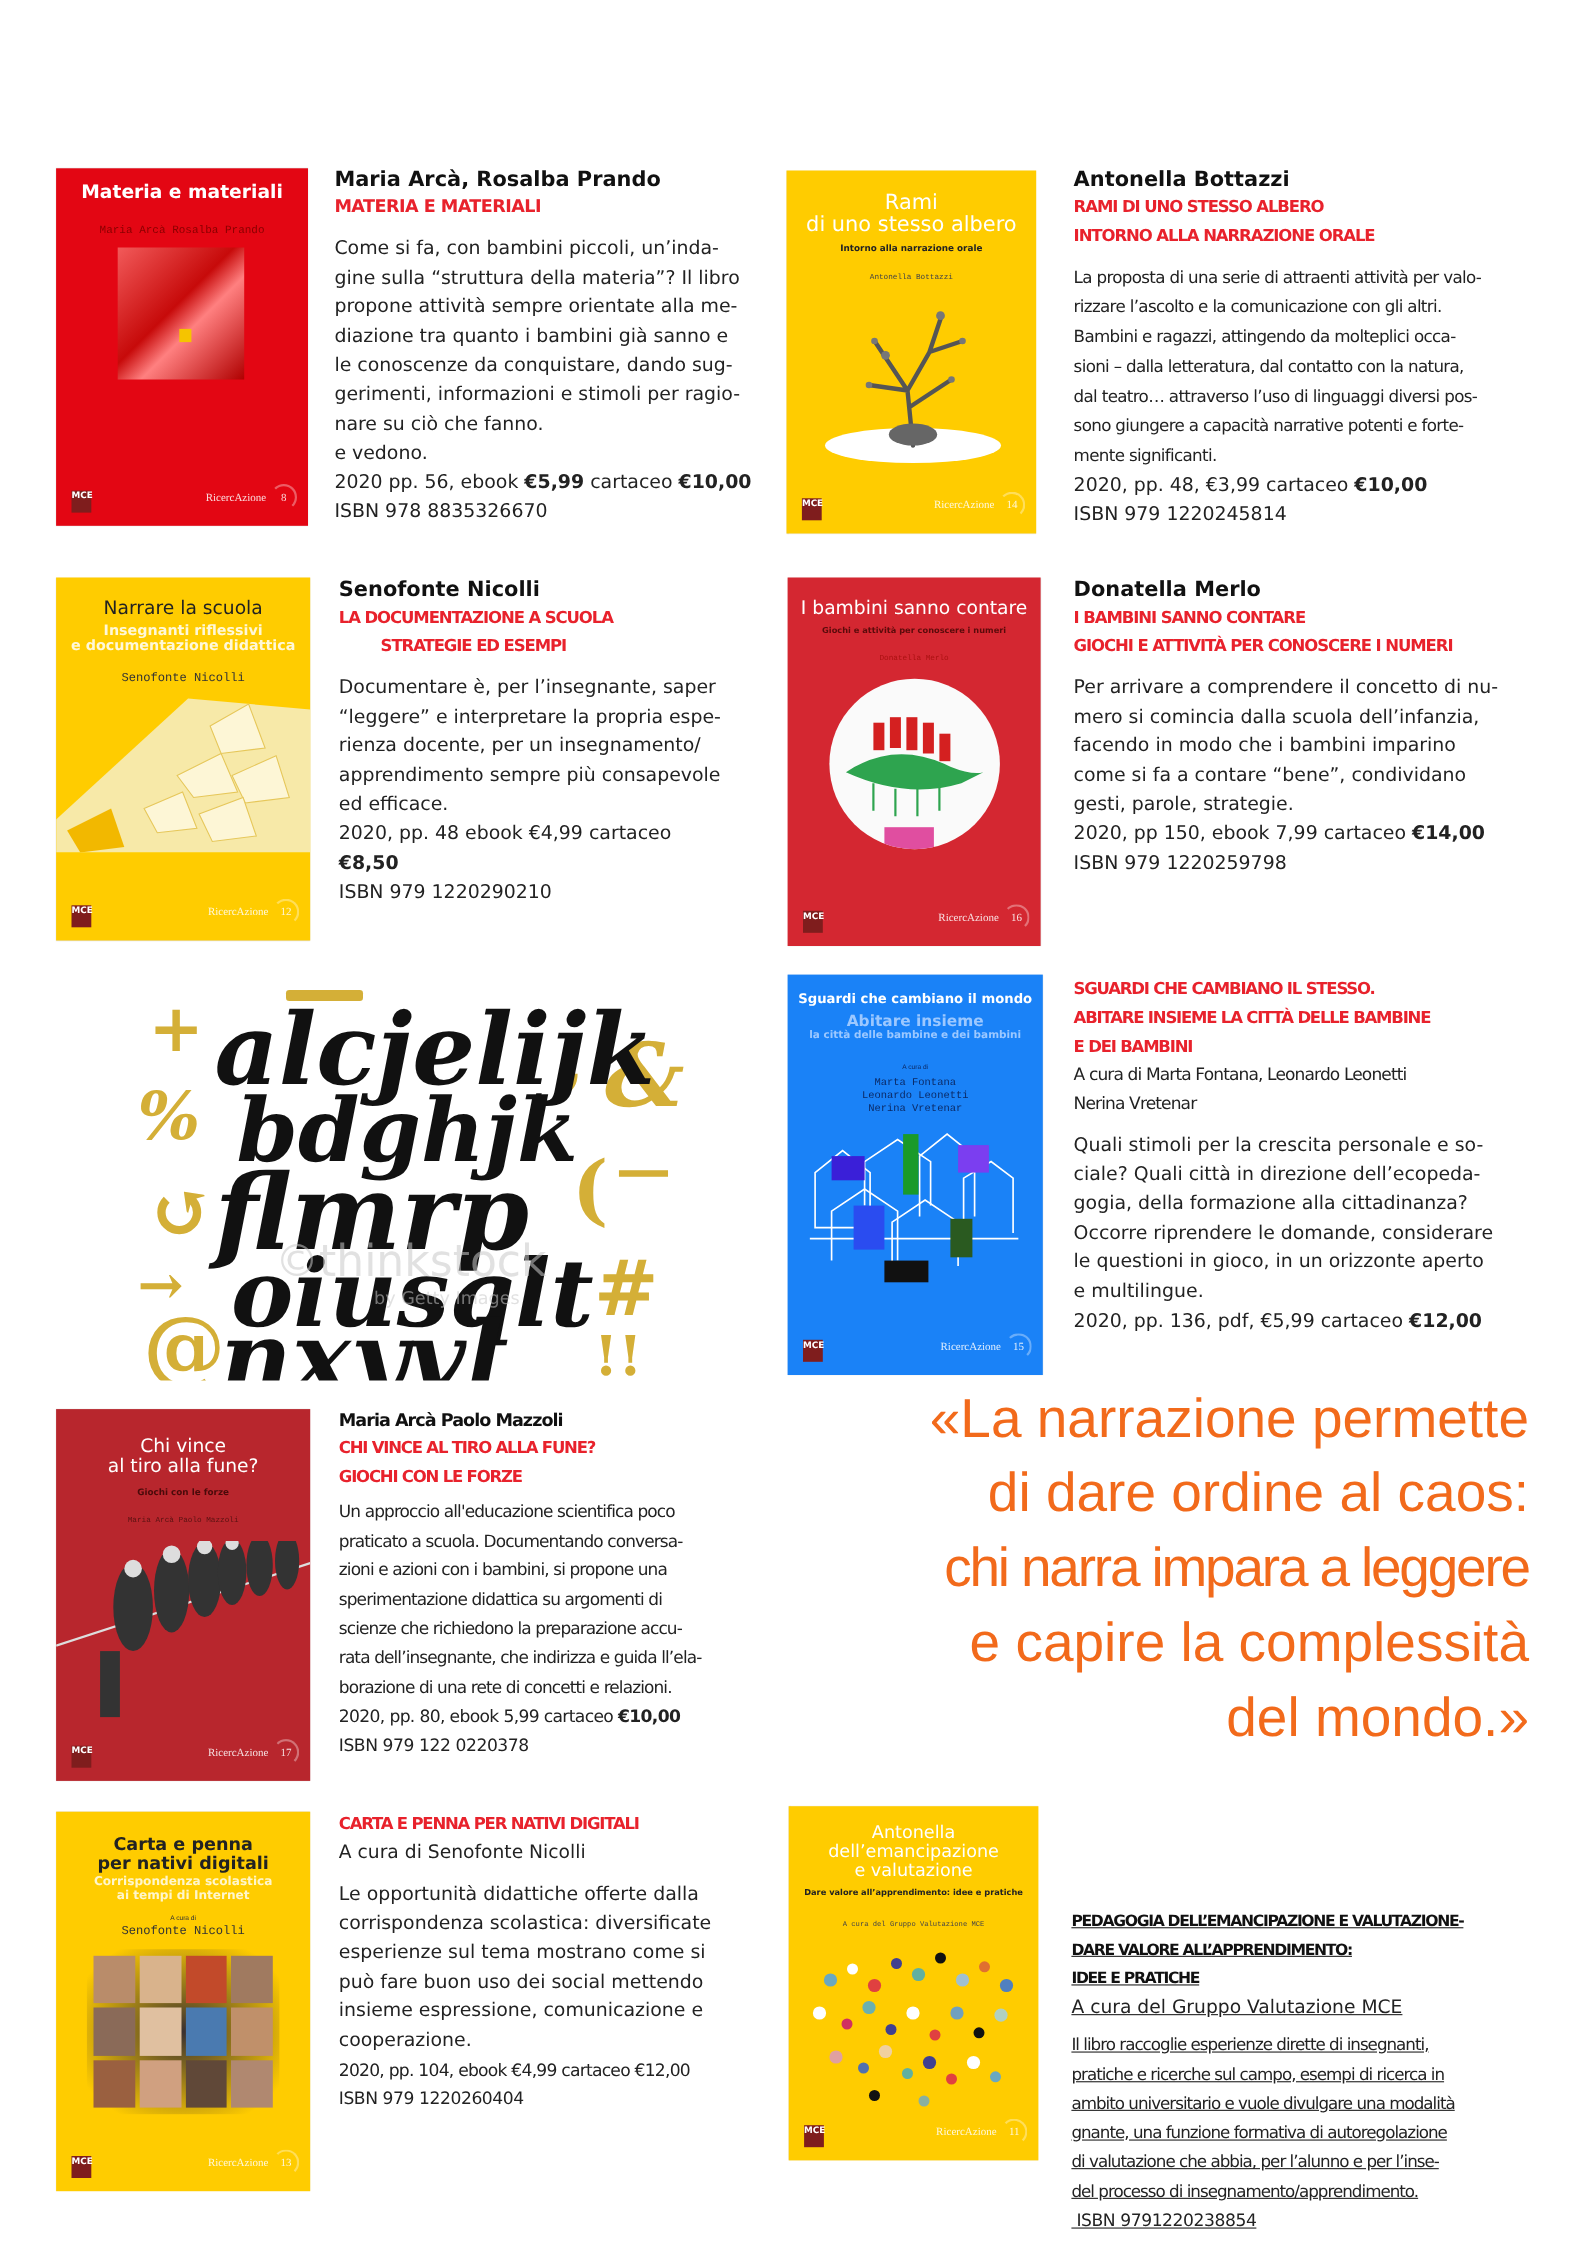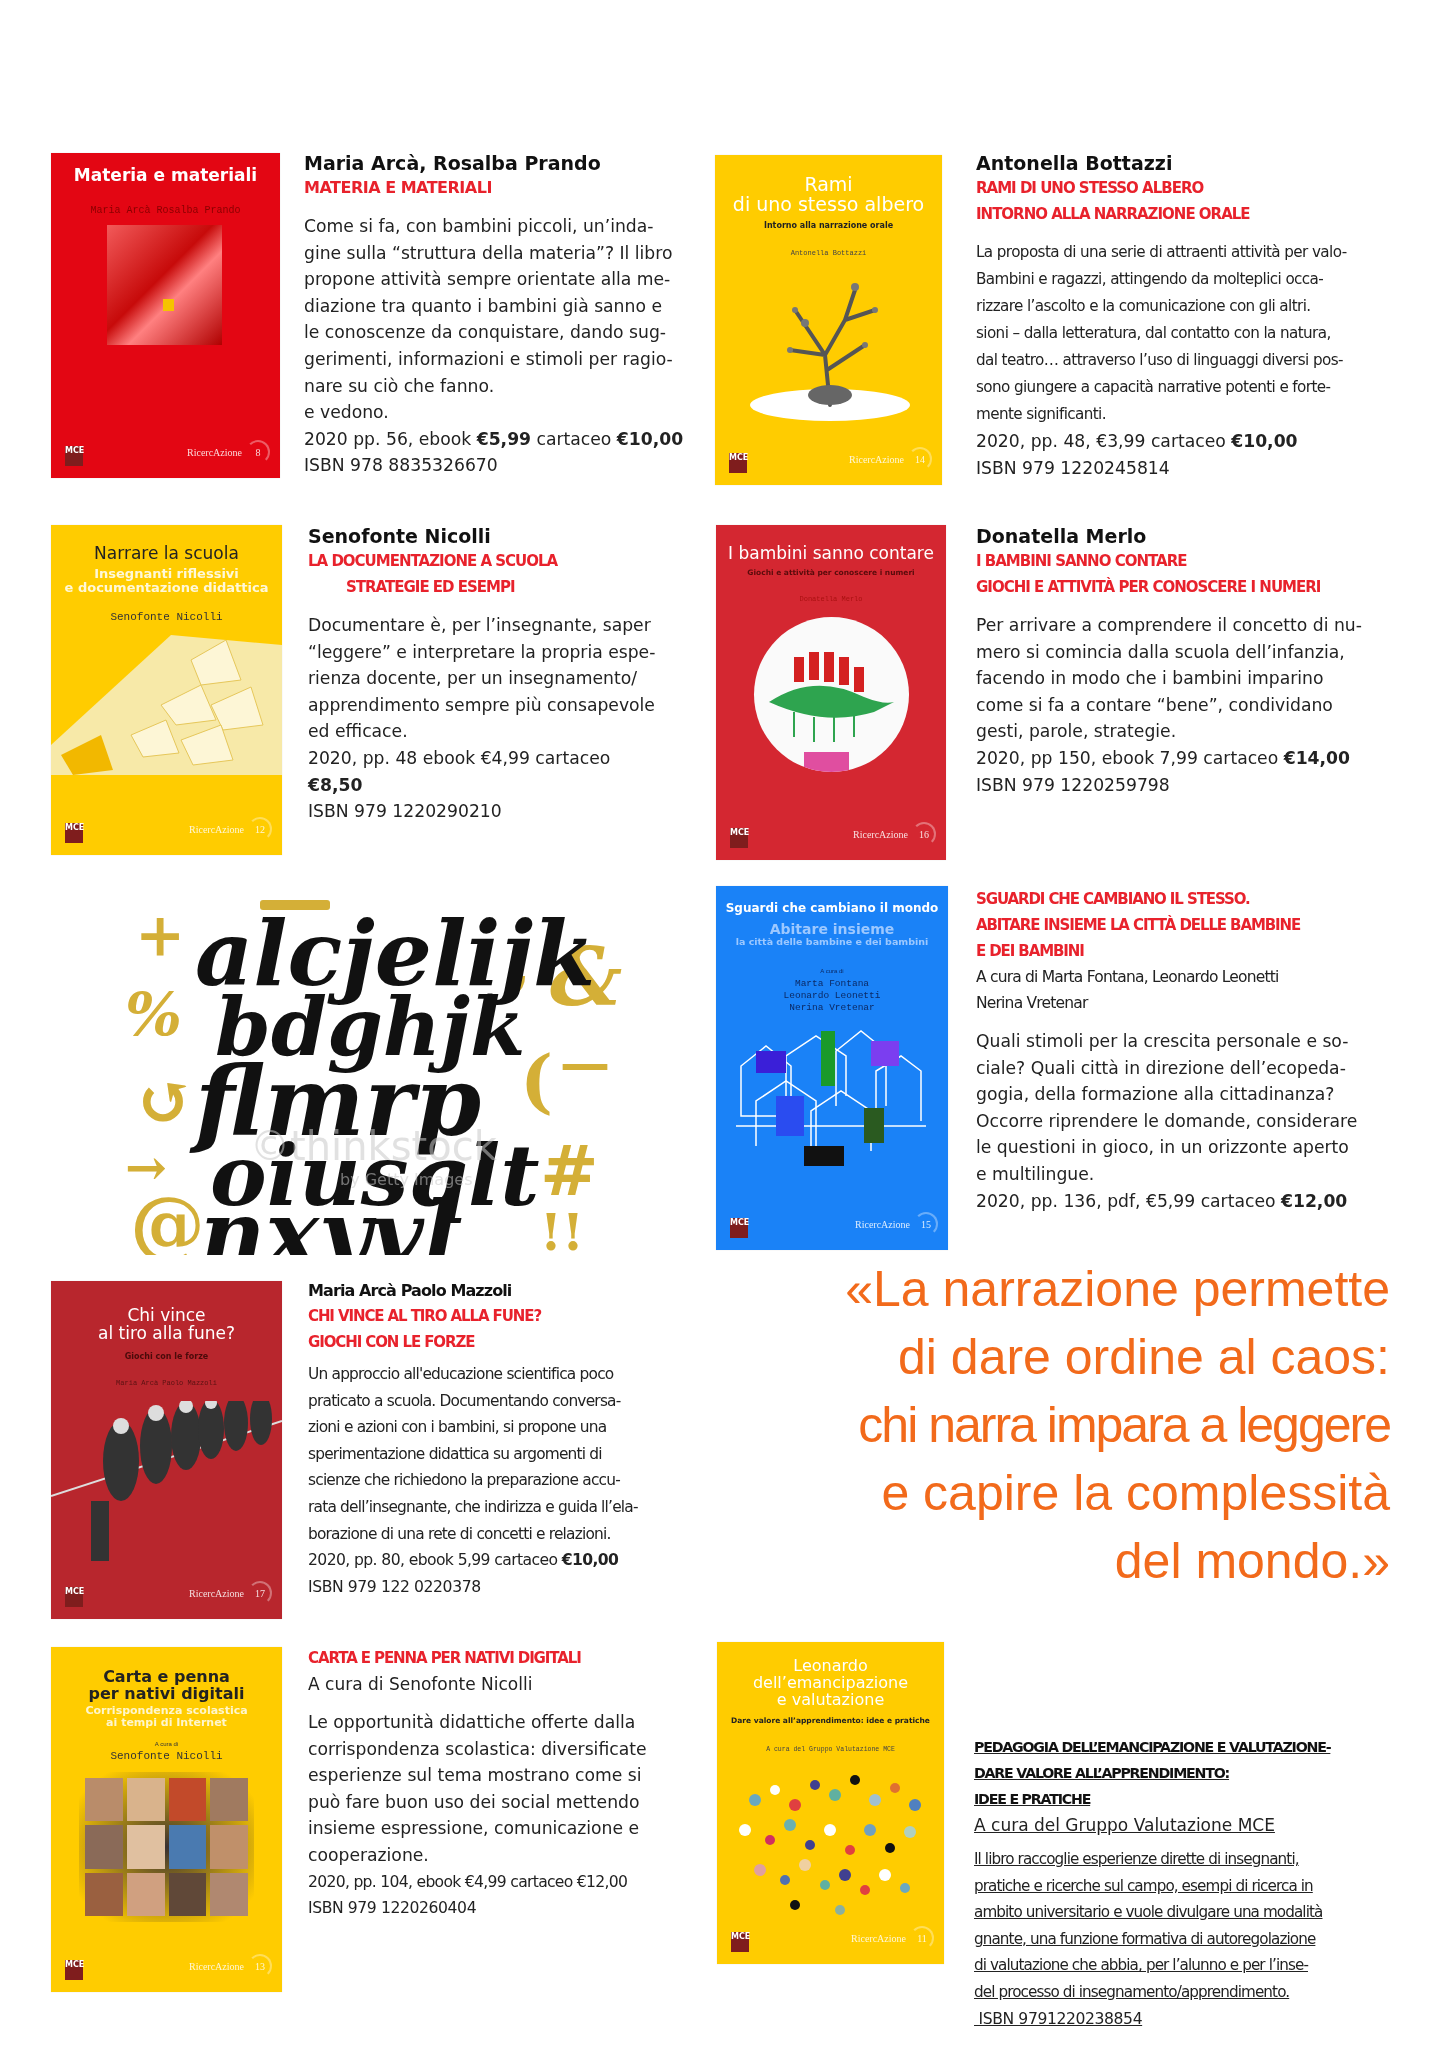--- a/index.html
+++ b/index.html
@@ -88,22 +88,22 @@
       <span>RicercAzione</span>
       <span class="series-num">14</span>
     </div>
 </div>
 <div class="text" style="left:976px;top:151px;width:440px;">
   <div class="author">Antonella Bottazzi</div>
   <div class="title-red" style="font-size:15px;letter-spacing:-1px;">RAMI DI UNO STESSO ALBERO</div>
   <div class="title-red" style="font-size:15px;letter-spacing:-1px;">INTORNO ALLA NARRAZIONE ORALE</div>
   <div class="desc cond" style="font-size:15.2px;letter-spacing:-0.6px;line-height:27px;">
     <div>La proposta di una serie di attraenti attività per valo-</div>
+    <div>rizzare l’ascolto e la comunicazione con gli altri.</div>
     <div>Bambini e ragazzi, attingendo da molteplici occa-</div>
-    <div>rizzare l’ascolto e la comunicazione con gli altri.</div>
     <div>sioni – dalla letteratura, dal contatto con la natura,</div>
     <div>dal teatro… attraverso l’uso di linguaggi diversi pos-</div>
     <div>sono giungere a capacità narrative potenti e forte-</div>
     <div>mente significanti.</div>
   </div>
   <div class="meta"><span>2020, pp. 48, </span><span>€3,99</span><span> cartaceo </span><b>€10,00</b></div>
   <div class="meta">ISBN 979 1220245814</div>
 </div>
 
 <div class="cover" style="left:51px;top:525px;width:231px;height:330px;background:#ffcc00;">
@@ -366,21 +366,21 @@
     <div>può fare buon uso dei social mettendo</div>
     <div>insieme espressione, comunicazione e</div>
     <div>cooperazione.</div>
   </div>
   <div class="meta cond" style="letter-spacing:-0.7px;"><span>2020, pp. 104, ebook </span><span>€4,99</span><span> cartaceo </span><span>€12,00</span></div>
   <div class="meta cond">ISBN 979 1220260404</div>
 </div>
 
 <div class="cover" style="left:717px;top:1642px;width:227px;height:322px;background:#ffcc00;">
   <div class="c-title" style="top:16px;font-size:16px;color:#fff;font-weight:normal;">
-    <div>Leonardo</div>
+    <div>Antonella</div>
     <div>dell’emancipazione</div>
     <div>e valutazione</div>
   </div>
   <div class="c-sub" style="top:75px;font-size:7.5px;color:#222;">Dare valore all’apprendimento: idee e pratiche</div>
   <div class="c-author" style="top:104px;font-size:6.5px;color:#444;">A cura del Gruppo Valutazione MCE</div>
   <svg class="art" style="left:8px;top:118px;" width="215" height="160" viewBox="0 0 215 160">
     <g>
       <circle cx="30" cy="40" r="6" fill="#6aa8c0"></circle>
         <circle cx="50" cy="30" r="5" fill="#fff"></circle>
         <circle cx="70" cy="45" r="6" fill="#e04040"></circle>

